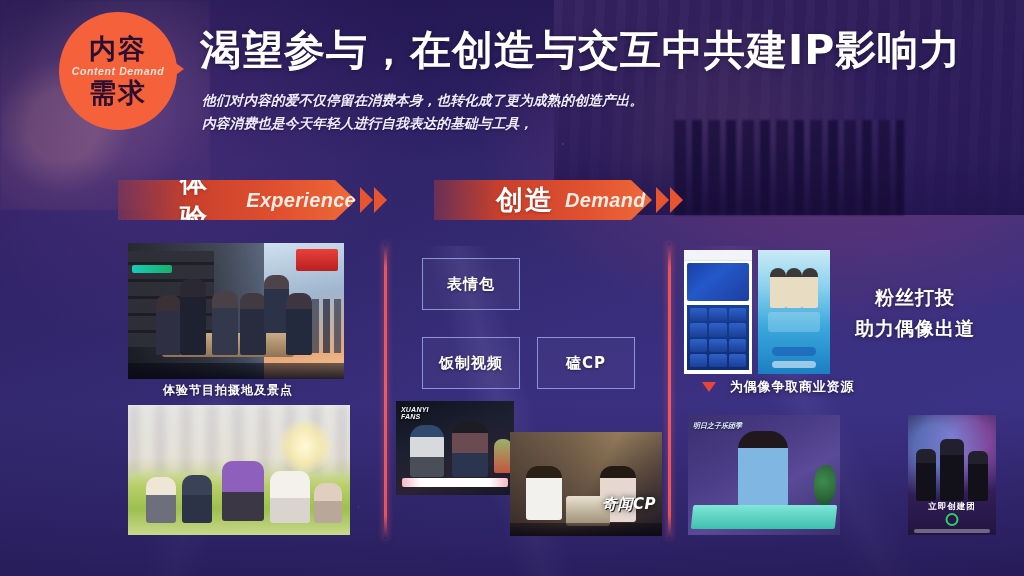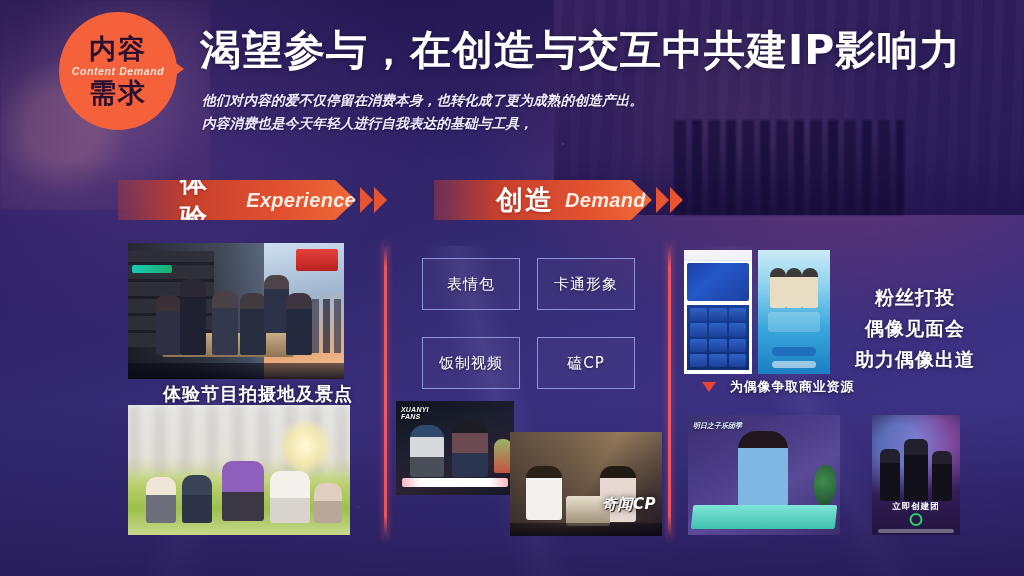--- a/index.html
+++ b/index.html
@@ -237,48 +237,49 @@
   .piano-wm{ position:absolute; left:5px; top:6px; font-size:7px; font-weight:700;
     color:#dff1ff; font-style:italic; text-shadow:0 1px 2px rgba(0,0,0,.6);
     font-family:"Liberation Sans",sans-serif; }
 
   
   .ph-concert{
     background:
       radial-gradient(circle at 30% 25%, rgba(120,170,255,.55) 0 18%, rgba(0,0,0,0) 50%),
       radial-gradient(circle at 72% 20%, rgba(200,110,220,.5) 0 16%, rgba(0,0,0,0) 48%),
       linear-gradient(180deg,#2a1b4d 0%,#3d2565 40%,#221440 100%);
+    margin-left: 36px;
   }
   .concert-fig{ position:absolute; bottom:34px; border-radius:6px 6px 2px 2px;
     background:linear-gradient(180deg,#23202e 0 26%,#121019 26% 100%); }
   .concert-cn{ position:absolute; left:0; right:0; bottom:22px; text-align:center;
     font-size:8.5px; font-weight:700; color:#fff; letter-spacing:1px;
     font-family:"DejaVu Sans","Liberation Sans",sans-serif; }
   .concert-ring{ position:absolute; left:50%; bottom:9px; transform:translateX(-50%);
     width:13px;height:13px; border-radius:50%; border:2px solid #2ecf6a; }
   .concert-foot{ position:absolute; left:6px; right:6px; bottom:2px; height:4px;
     background:rgba(255,255,255,.35); border-radius:2px; }
 
   
   .tagbox{
     position:absolute; border:1.6px solid #8d93d8;
     display:flex; align-items:center; justify-content:center;
-    color:#ffffff; font-size:15px; font-weight:400; letter-spacing:1px;
+    color:#ffffff; font-size:15px; font-weight:700; letter-spacing:1px;
     font-family:"DejaVu Sans","Liberation Sans",sans-serif;
     background:rgba(255,255,255,.03);
     text-shadow:0 1px 3px rgba(0,0,0,.45);
   }
 
   
   .cap{
     position:absolute; color:#ffffff; font-weight:700;
     font-family:"DejaVu Sans","Liberation Sans",sans-serif;
     text-shadow:0 1px 4px rgba(0,0,0,.55);
   }
-  .cap-left{ font-size:18px; letter-spacing:1px; }
+  .cap-left{ font-size:12px; letter-spacing:1px; }
   .cap-right{ font-size:13px; letter-spacing:.8px; display:flex; align-items:center; gap:14px; }
   .tri-down{ width:0;height:0; border-left:7px solid transparent;
     border-right:7px solid transparent; border-top:10px solid #e8453a; }
 
   .fanlist{
     position:absolute; color:#ffffff; font-size:19px; font-weight:700;
     line-height:1.62; text-align:center; letter-spacing:1px;
     font-family:"DejaVu Sans","Liberation Sans",sans-serif;
     text-shadow:0 1px 4px rgba(0,0,0,.5);
   }
@@ -349,21 +350,20 @@
     <div class="grass-blur"></div>
     <div class="grass-sun"></div>
     <div class="sit" style="left:18px; width:30px; height:46px; background:linear-gradient(180deg,#efe6d8 0 40%,#6d6f7c 40% 100%);"></div>
     <div class="sit" style="left:54px; width:30px; height:48px; background:linear-gradient(180deg,#3a4258 0 42%,#2c3346 42% 100%);"></div>
     <div class="sit" style="left:94px; bottom:14px; width:42px; height:60px; background:linear-gradient(180deg,#8e5fbd 0 52%,#3b3744 52% 100%);"></div>
     <div class="sit" style="left:142px; width:40px; height:52px; background:linear-gradient(180deg,#f4f1ec 0 52%,#d9d4cd 52% 100%);"></div>
     <div class="sit" style="left:186px; width:28px; height:40px; background:linear-gradient(180deg,#e0cfc0 0 45%,#b9a899 45% 100%);"></div>
   </div>
 
   <div class="tagbox" style="left:422px; top:258px; width:98px; height:52px;">表情包</div>
-  <div class="tagbox" style="left:537px; top:258px; width:98px; height:52px;">卡通形象</div>
   <div class="tagbox" style="left:422px; top:337px; width:98px; height:52px;">饭制视频</div>
   <div class="tagbox" style="left:537px; top:337px; width:98px; height:52px;">磕CP</div>
 
   <div class="ph ph-night" style="left:396px; top:401px; width:118px; height:94px;">
     <div class="night-wm">
       <div>XUANYI</div>
       <div>FANS</div>
     </div>
     <div style="position:absolute;left:14px;bottom:18px;width:34px;height:52px;border-radius:14px 14px 3px 3px;background:linear-gradient(180deg,#2f4a6e 0 24%,#d7d9dc 24% 62%,#4a4e58 62% 100%);"></div>
     <div style="position:absolute;left:56px;bottom:18px;width:36px;height:56px;border-radius:14px 14px 3px 3px;background:linear-gradient(180deg,#1d1c22 0 22%,#6b4a52 22% 58%,#2b3550 58% 100%);"></div>
@@ -404,21 +404,20 @@
       <div class="poster-fig"></div>
       <div class="poster-fig"></div>
     </div>
     <div class="poster-band"></div>
     <div class="poster-btn"></div>
     <div class="poster-btn2"></div>
   </div>
 
   <div class="fanlist" style="left:840px; top:282px; width:150px;">
     <div>粉丝打投</div>
-    <div>偶像见面会</div>
     <div>助力偶像出道</div>
   </div>
 
   <div class="cap cap-right" style="left:702px; top:378px;">
     <span class="tri-down"></span>
     <span>为偶像争取商业资源</span>
   </div>
 
   <div class="ph ph-piano" style="left:688px; top:415px; width:152px; height:120px;">
     <div class="piano-wm">明日之子乐团季</div>

